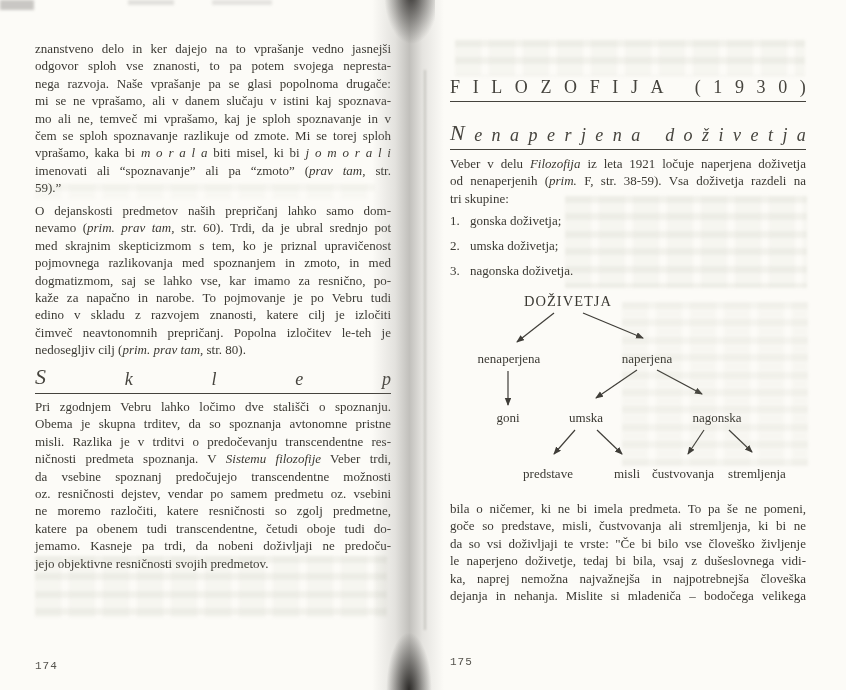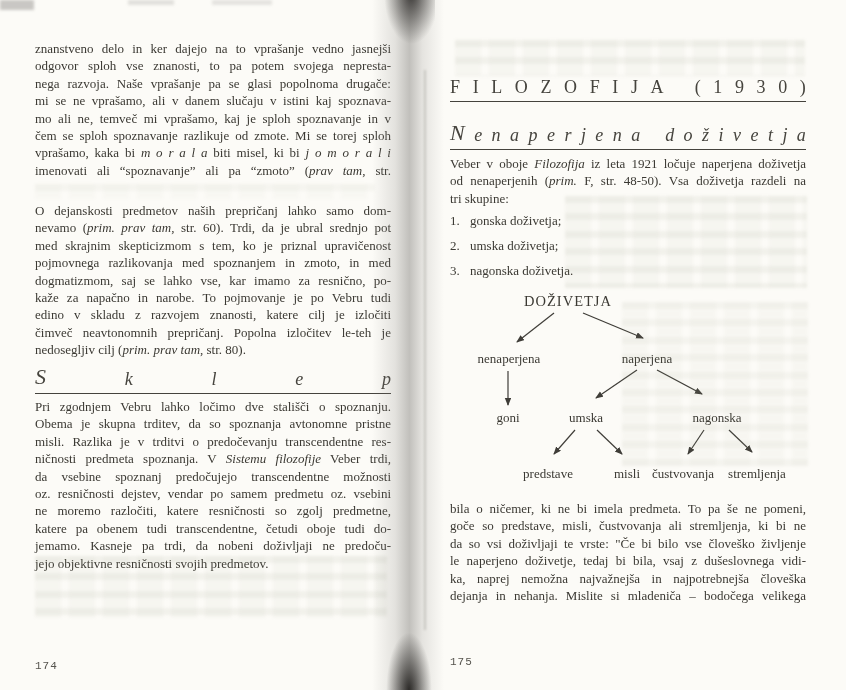--- a/index.html
+++ b/index.html
@@ -61,20 +61,21 @@
 <div class="page" id="page-left">
   <div class="para" style="top:40px">
       <div class="line"><span>znanstveno delo in ker dajejo na to vprašanje vedno jasnejši</span></div>
       <div class="line"><span>odgovor sploh vse znanosti, to pa potem svojega nepresta-</span></div>
       <div class="line"><span>nega razvoja. Naše vprašanje pa se glasi popolnoma drugače:</span></div>
       <div class="line"><span>mi se ne vprašamo, ali v danem slučaju v istini kaj spoznava-</span></div>
       <div class="line"><span>mo ali ne, temveč mi vprašamo, kaj je sploh spoznavanje in v</span></div>
       <div class="line"><span>čem se sploh spoznavanje razlikuje od zmote. Mi se torej sploh</span></div>
       <div class="line"><span>vprašamo, kaka bi </span><span class="it">m o r a l a</span><span> biti misel, ki bi </span><span class="it">j o  m o r a l i</span></div>
       <div class="line"><span>imenovati ali “spoznavanje” ali pa “zmoto” (</span><span class="it">prav tam</span><span>, str.</span></div>
+      <div class="line end"><span>59).”</span></div>
     </div>
   <div class="para" style="top:202px">
       <div class="line"><span>O dejanskosti predmetov naših prepričanj lahko samo dom-</span></div>
       <div class="line"><span>nevamo (</span><span class="it">prim. prav tam</span><span>, str. 60). Trdi, da je ubral srednjo pot</span></div>
       <div class="line"><span>med skrajnim skepticizmom s tem, ko je priznal upravičenost</span></div>
       <div class="line"><span>pojmovnega razlikovanja med spoznanjem in zmoto, in med</span></div>
       <div class="line"><span>dogmatizmom, saj se lahko vse, kar imamo za resnično, po-</span></div>
       <div class="line"><span>kaže za napačno in narobe. To pojmovanje je po Vebru tudi</span></div>
       <div class="line"><span>edino v skladu z razvojem znanosti, katere cilj je izločiti</span></div>
       <div class="line"><span>čimveč neavtonomnih prepričanj. Popolna izločitev le-teh je</span></div>
@@ -139,22 +140,22 @@
       <span>o</span>
       <span>ž</span>
       <span>i</span>
       <span>v</span>
       <span>e</span>
       <span>t</span>
       <span>j</span>
       <span>a</span>
     </div>
   <div class="para" style="top:155px">
-      <div class="line"><span>Veber v oboje </span><span class="it">Filozofija</span><span> iz leta 1921 ločuje naperjena doživetja</span></div>
-      <div class="line"><span>od nenaperjenih (</span><span class="it">prim.</span><span> F, str. 48-50). Vsa doživetja razdeli na</span></div>
+      <div class="line"><span>Veber v delu </span><span class="it">Filozofija</span><span> iz leta 1921 ločuje naperjena doživetja</span></div>
+      <div class="line"><span>od nenaperjenih (</span><span class="it">prim.</span><span> F, str. 38-59). Vsa doživetja razdeli na</span></div>
       <div class="line end"><span>tri skupine:</span></div>
     </div>
 
   <div id="experience-list">
     <div class="list-row">
       <span class="list-num">1.</span>
       <span>gonska doživetja;</span>
     </div>
     <div class="list-row">
       <span class="list-num">2.</span>

